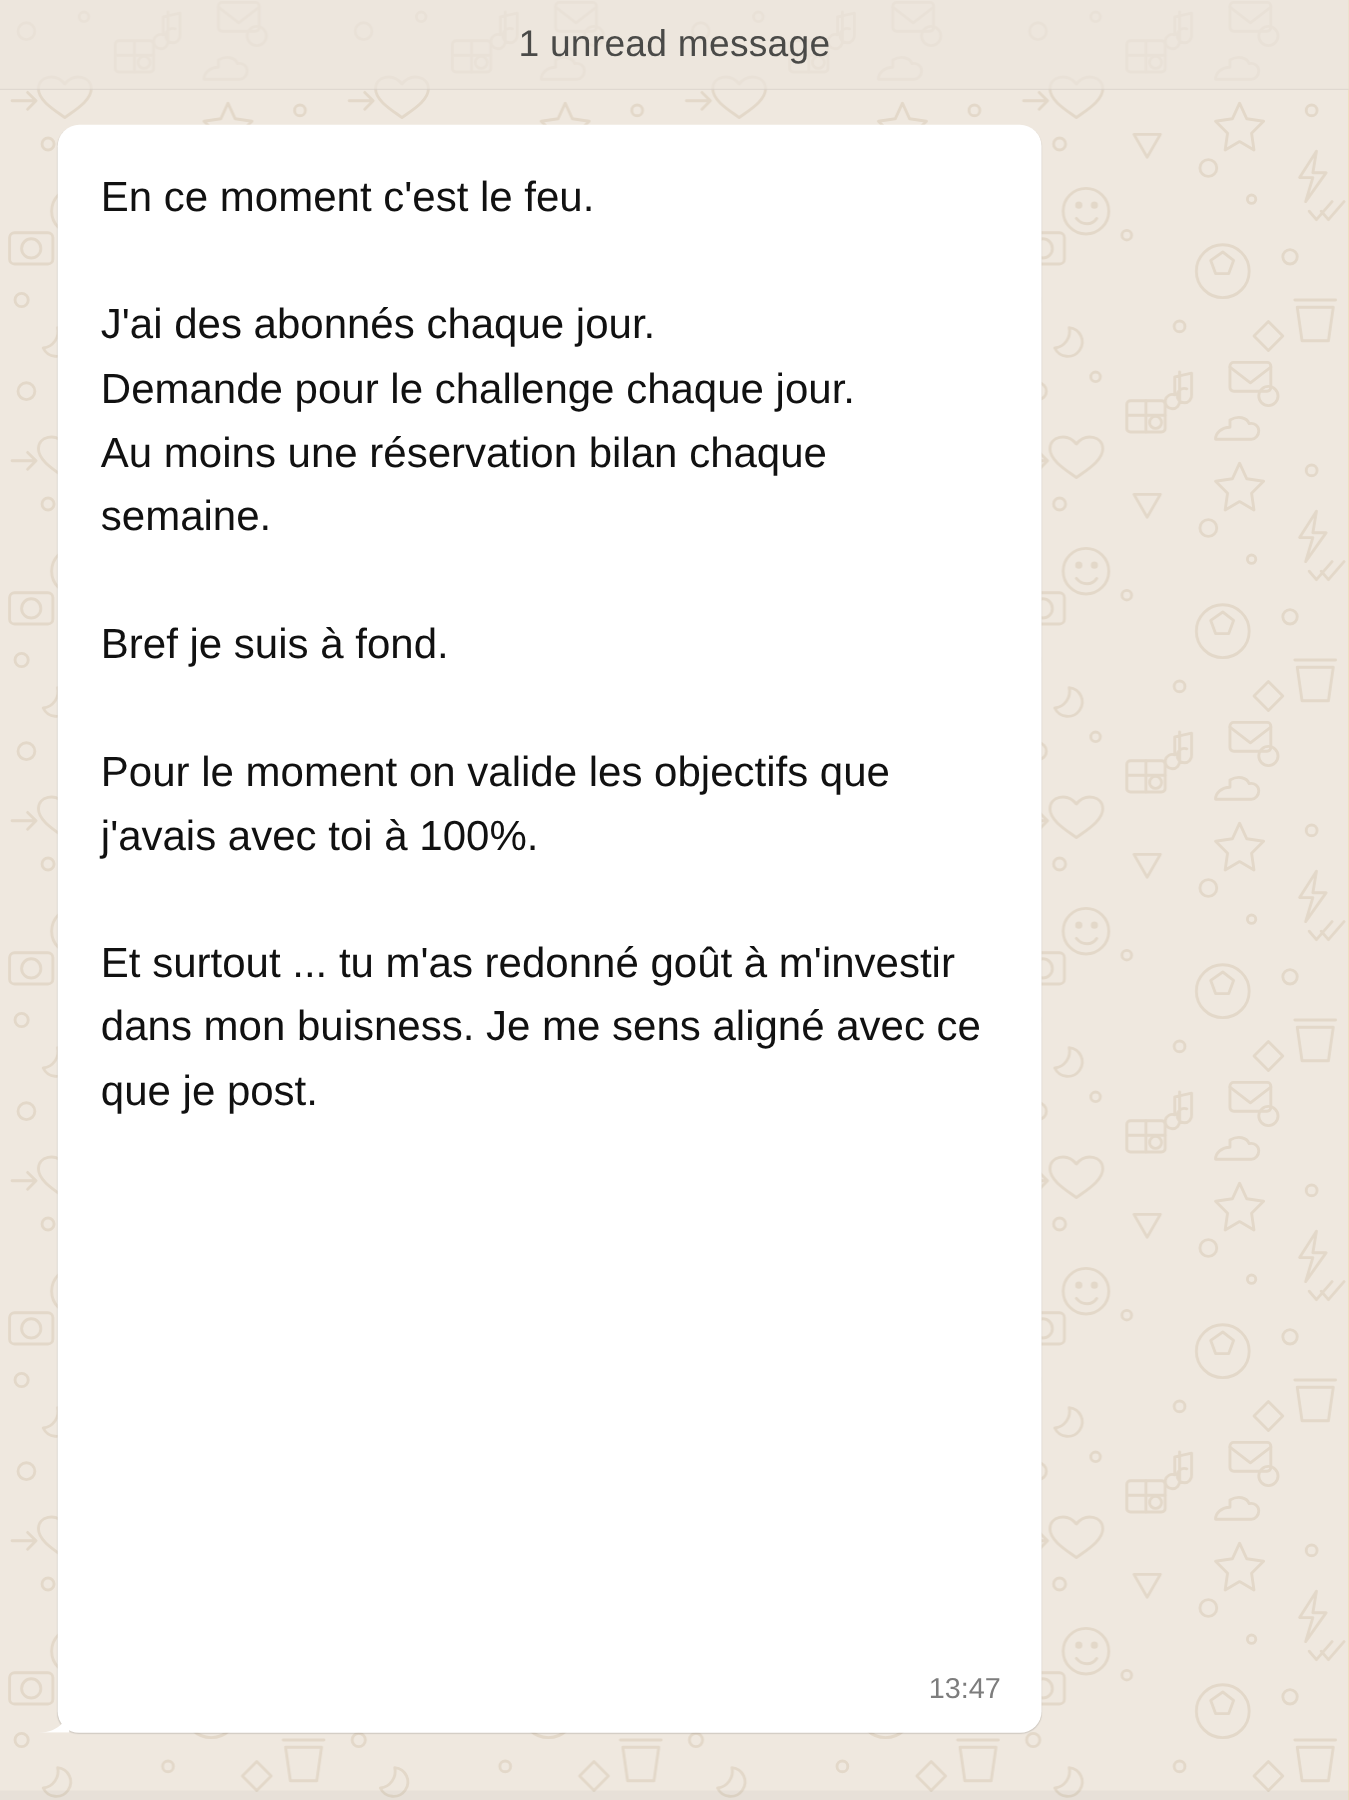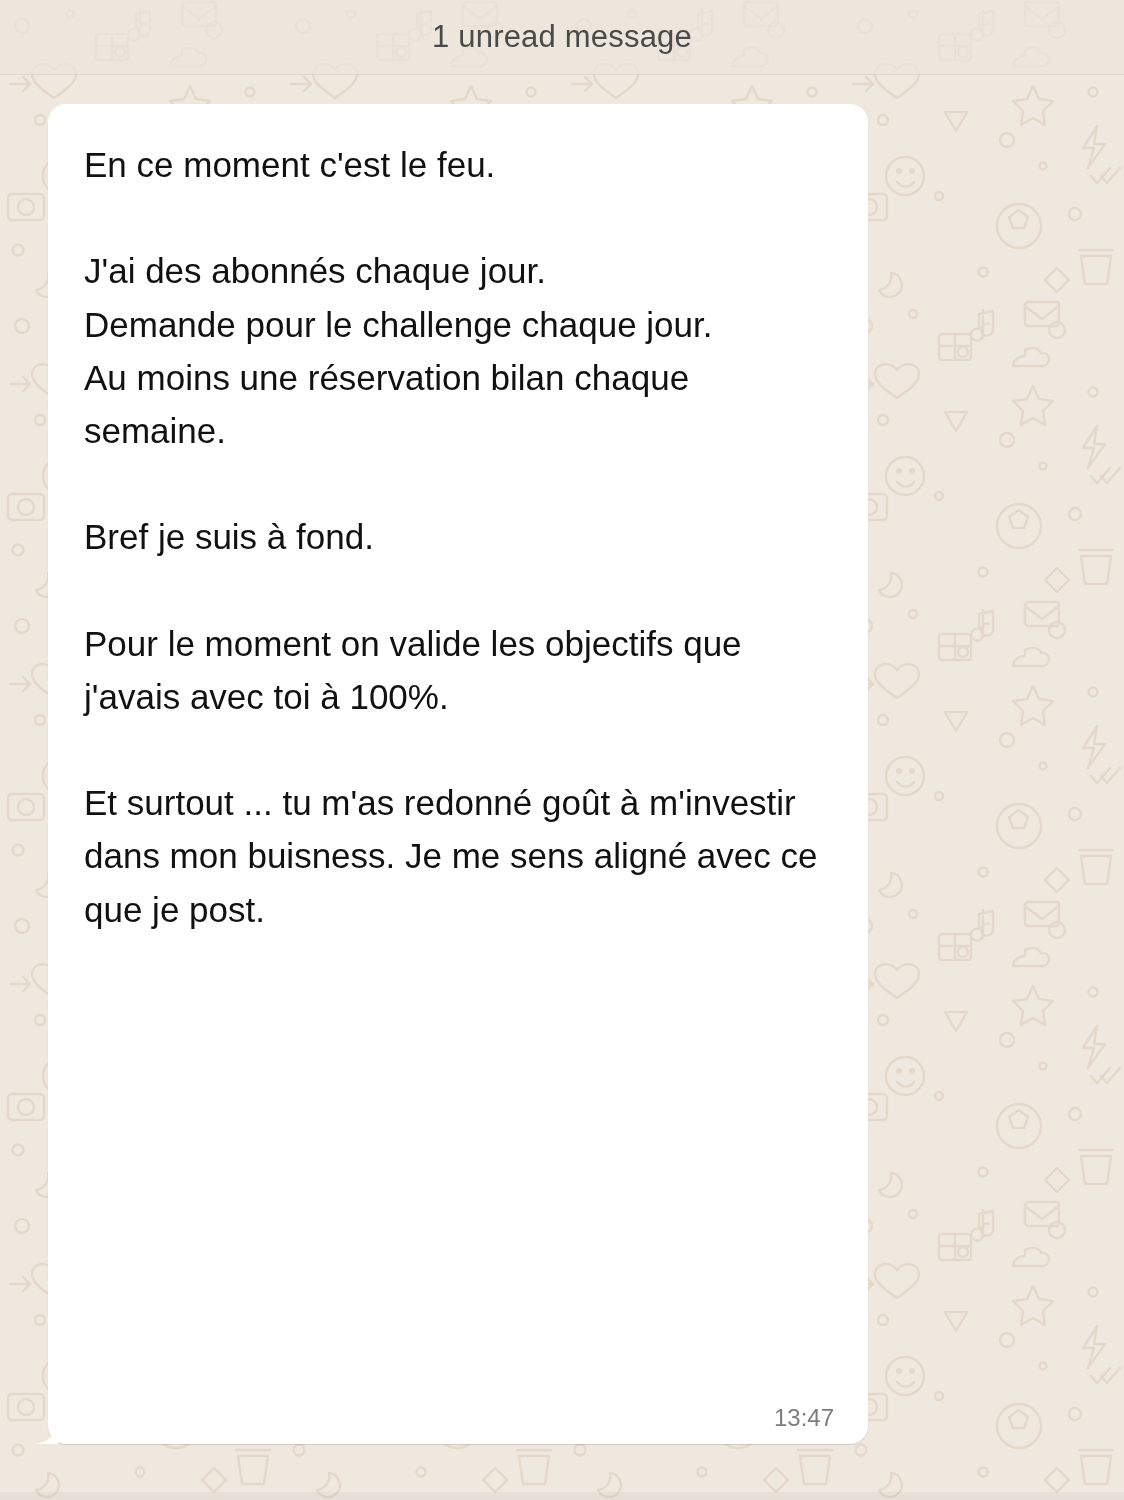--- a/index.html
+++ b/index.html
@@ -78,21 +78,21 @@
     font-size: 35px;
     line-height: 1.52;
     color: #111111;
     white-space: pre-wrap;
     word-wrap: break-word;
     margin: 0;
   }
   .bubble .meta {
     position: absolute;
     right: 34px;
-    bottom: 12px;
+    bottom: 22px;
     font-size: 24px;
     color: #7d7d7d;
     display: flex;
     align-items: center;
     gap: 8px;
   }
   
   .tail {
     position: absolute;
     left: -16px;

